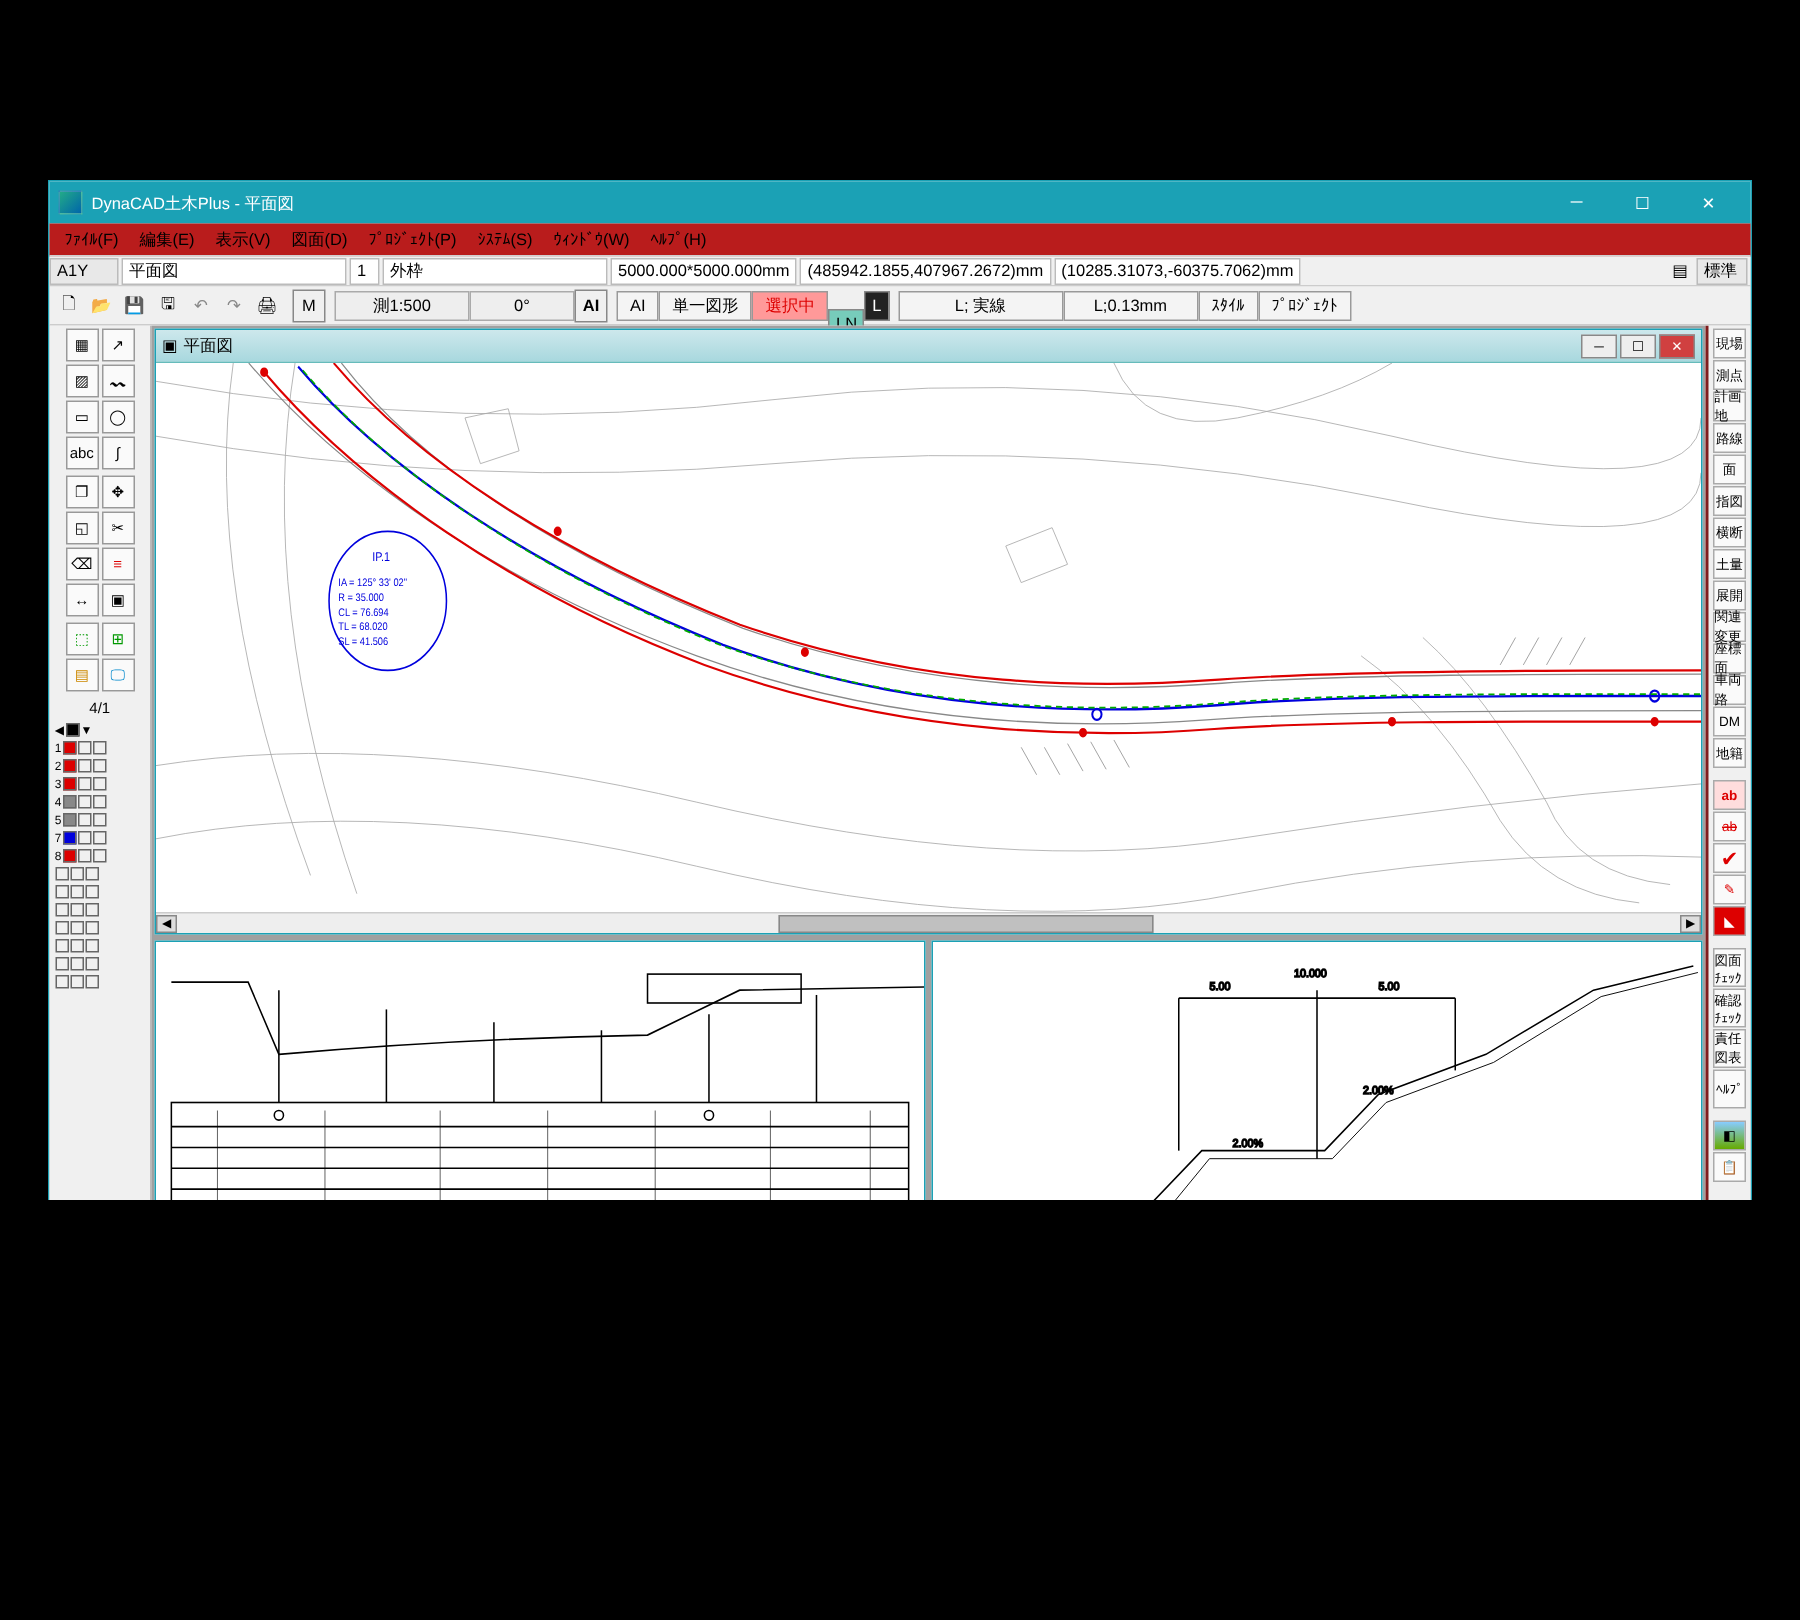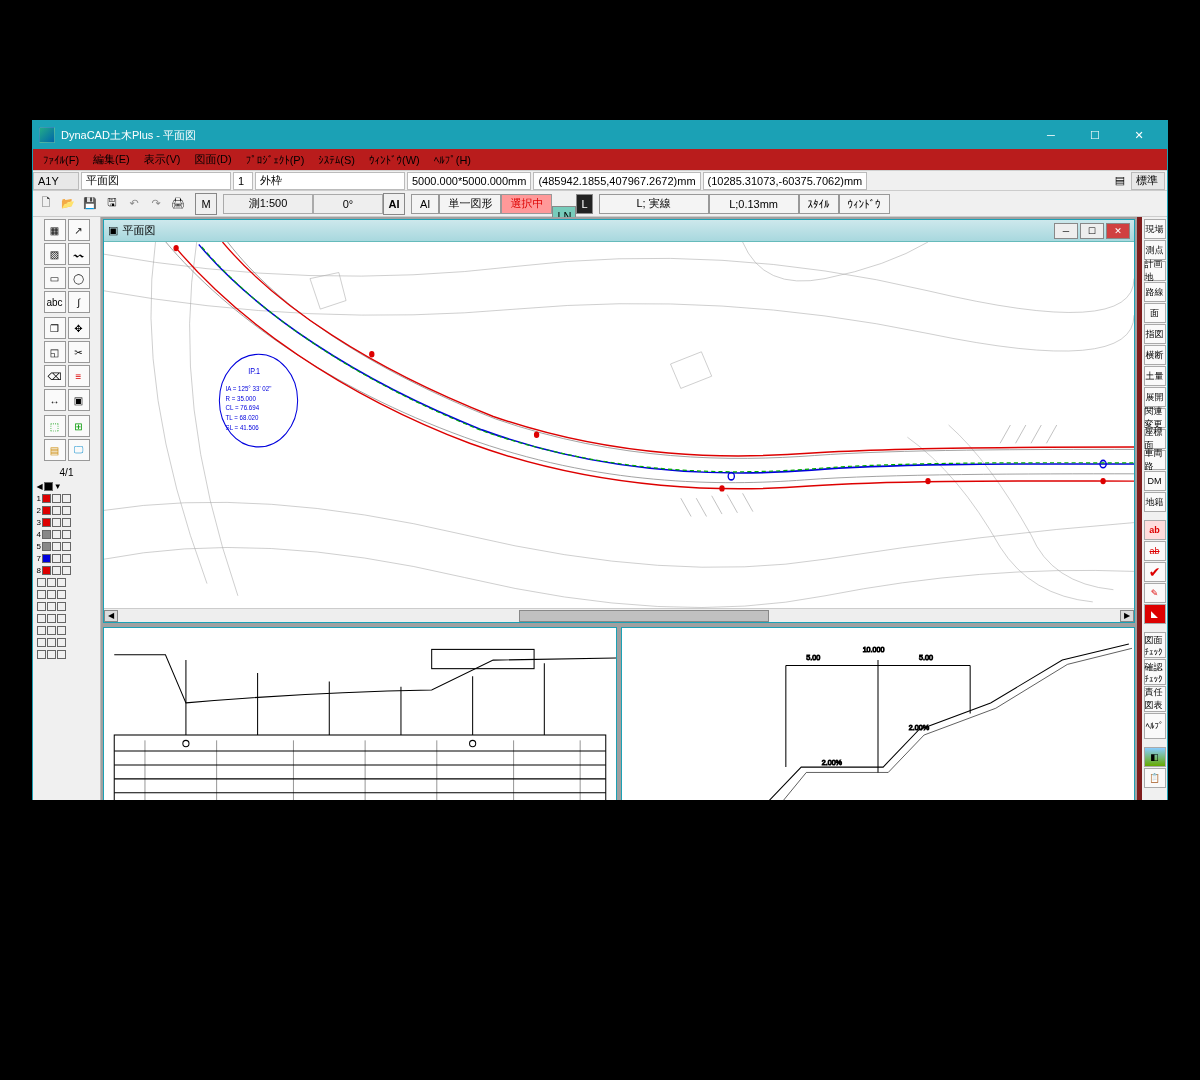--- a/index.html
+++ b/index.html
@@ -15,21 +15,21 @@
 .infobar .cell { border:1px solid #bbb; background:#fff; padding:1px 4px; margin-right:2px; height:18px; display:flex; align-items:center; white-space:nowrap;}
 .infobar .lbl { background:#e8e8e8; }
 .toolbar { height: 26px; background:#f0f0f0; display:flex; align-items:center; padding:2px; gap:0px; border-bottom:1px solid #ccc;}
 .tbtn { width:22px; height:22px; border:1px solid transparent; display:flex; align-items:center; justify-content:center; cursor:pointer; font-size:11px;}
 .tfield { border:1px solid #aaa; background:#eee; height:20px; padding:0 4px; display:flex; align-items:center; font-size:11px;}
 .divider { width:6px;}
 .workspace { flex:1; display:flex; background:#ddd; overflow:hidden;}
 .left-tools { width:68px; background:#f0f0f0; border-right:1px solid #bbb; display:flex; flex-direction:column; align-items:center; padding:2px;}
 .tool-grid { display:grid; grid-template-columns: repeat(2, 22px); gap:2px; margin-bottom:4px;}
 .tool-cell { width:22px; height:22px; border:1px solid #999; background:#fafafa; display:flex; align-items:center; justify-content:center; cursor:pointer; font-size:10px;}
-.right-tools { width:30px; background:#f0f0f0; border-left:5px solid #7f1d1d; display:flex; flex-direction:column; align-items:center; padding:2px; gap:1px; font-size:9px;}
+.right-tools { width:30px; background:#f0f0f0; border-left:2px solid #7f1d1d; display:flex; flex-direction:column; align-items:center; padding:2px; gap:1px; font-size:9px;}
 .right-tools .rbtn { width:22px; height:20px; border:1px solid #aaa; background:#fafafa; display:flex; align-items:center; justify-content:center; cursor:pointer; writing-mode: horizontal-tb;}
 .canvas-area { flex:1; display:flex; flex-direction:column; gap:4px; padding:2px; background:#A0A0A0;}
 .subwin { background:#fff; border:1px solid #1ba1b5; display:flex; flex-direction:column;}
 .subwin .subtitle { height:22px; background:linear-gradient(#cde8ec,#a8d8de); display:flex; align-items:center; padding:0 4px; font-size:11px; border-bottom:1px solid #6bb;}
 .subwin .subtitle .spacer{flex:1;}
 .subwin .subtitle .subbtn{ width:24px; height:16px; border:1px solid #888; background:#eee; margin-left:2px; display:flex; align-items:center; justify-content:center; cursor:pointer; font-size:9px;}
 .subwin .subtitle .subbtn.close{ background:#d04040; color:#fff;}
 .subwin .drawing { flex:1; background:#fff; position:relative; overflow:hidden;}
 .subwin .scrollbar-h { height:14px; background:#eee; border-top:1px solid #ccc; display:flex; align-items:center;}
 .subwin .scrollbar-h .thumb { height:12px; background:#c0c0c0; border:1px solid #888; margin-left:40%; width:25%;}
@@ -104,21 +104,21 @@
     <div class="divider"></div>
     <button class="btn-flat">AI</button>
     <button class="btn-flat">単一図形</button>
     <button class="btn-flat sel">選択中</button>
     <div class="tag green">LN</div>
     <div class="tag dark">L</div>
     <div class="divider"></div>
     <button class="btn-flat" style="width:110px">L; 実線</button>
     <button class="btn-flat" style="width:90px">L;0.13mm</button>
     <button class="btn-flat">ｽﾀｲﾙ</button>
-    <button class="btn-flat">ｳｨﾝﾄﾞｳ</button>
+    <button class="btn-flat">ﾌﾟﾛｼﾞｪｸﾄ</button>
   </div>
 
   <div class="workspace">
 
     <div class="left-tools">
       <div class="tool-grid">
         <div class="tool-cell">▦</div>
         <div class="tool-cell">↗</div>
         <div class="tool-cell">▨</div>
         <div class="tool-cell">〰</div>

